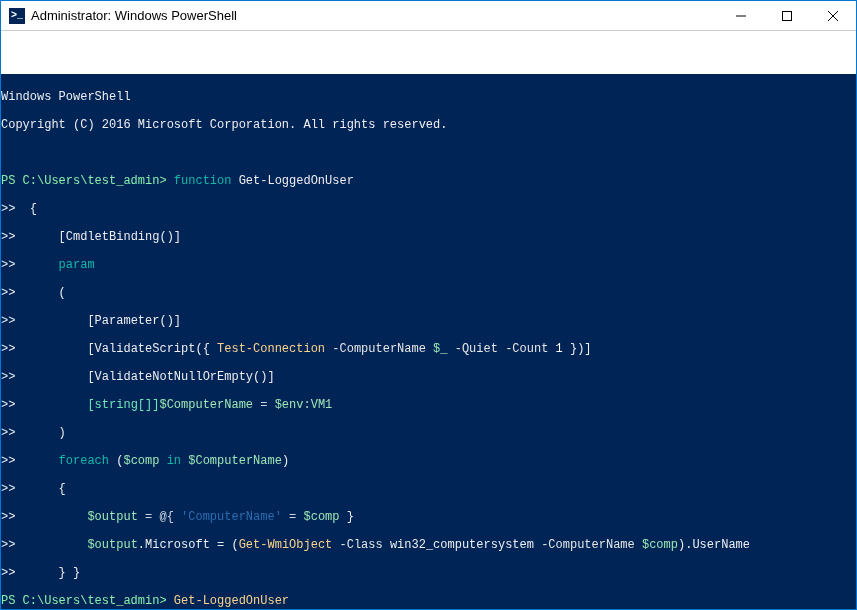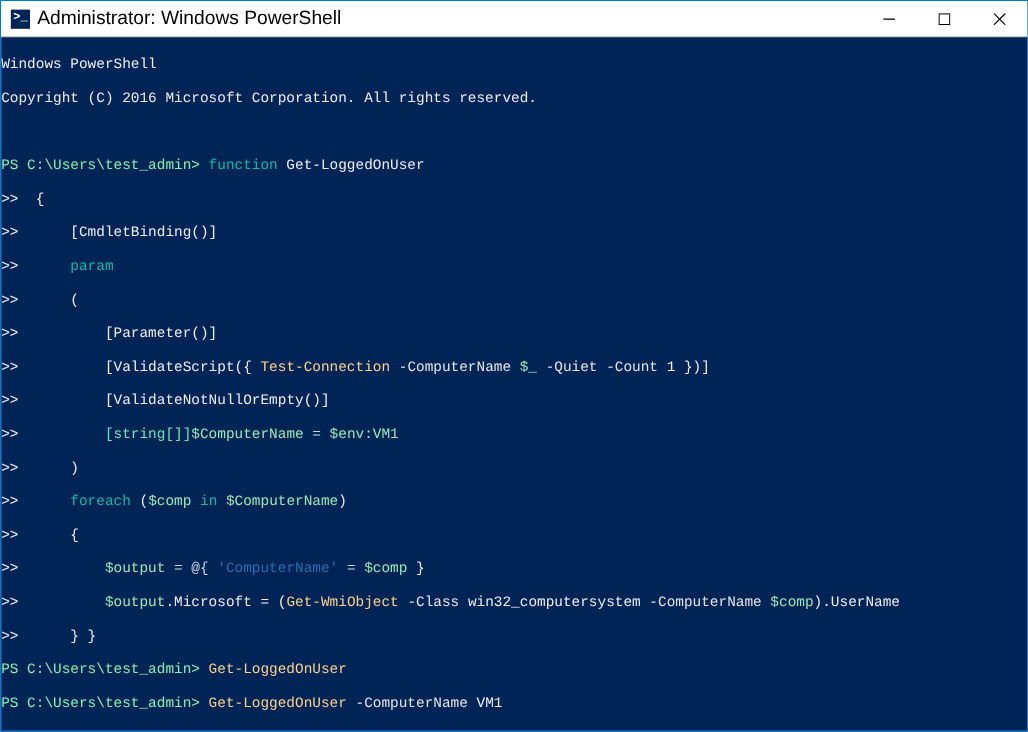--- a/index.html
+++ b/index.html
@@ -32,21 +32,21 @@
       background: #012456;
       display: flex;
       align-items: center;
       justify-content: center;
       color: #fff;
       font-size: 10px;
       font-weight: bold;
     }
     .titlebar-title {
       font-family: 'Segoe UI', Tahoma, sans-serif;
-      font-size: 16px;
+      font-size: 13px;
       color: #000;
       flex: 1;
     }
     .titlebar-controls {
       display: flex;
       height: 100%;
     }
     .titlebar-btn {
       width: 46px;
       height: 100%;
@@ -60,20 +60,21 @@
     }
     .terminal {
       flex: 1;
       background: #012456;
       color: #eeedf0;
       padding: 2px 0 0 0;
       overflow: hidden;
       line-height: 14px;
       white-space: pre;
       font-size: 12px;
+      margin-top: 43px;
     }
     .line { white-space: pre; }
     .prompt { color: #86efac; }
     .cont { color: #eeedf0; }
     .kw { color: #14b8a6; }
     .type { color: #6ee7b7; }
     .cmd { color: #fbd38d; }
     .param { color: #e5e5e5; }
     .var { color: #9ae6b4; }
     .str { color: #2b6cb0; }

